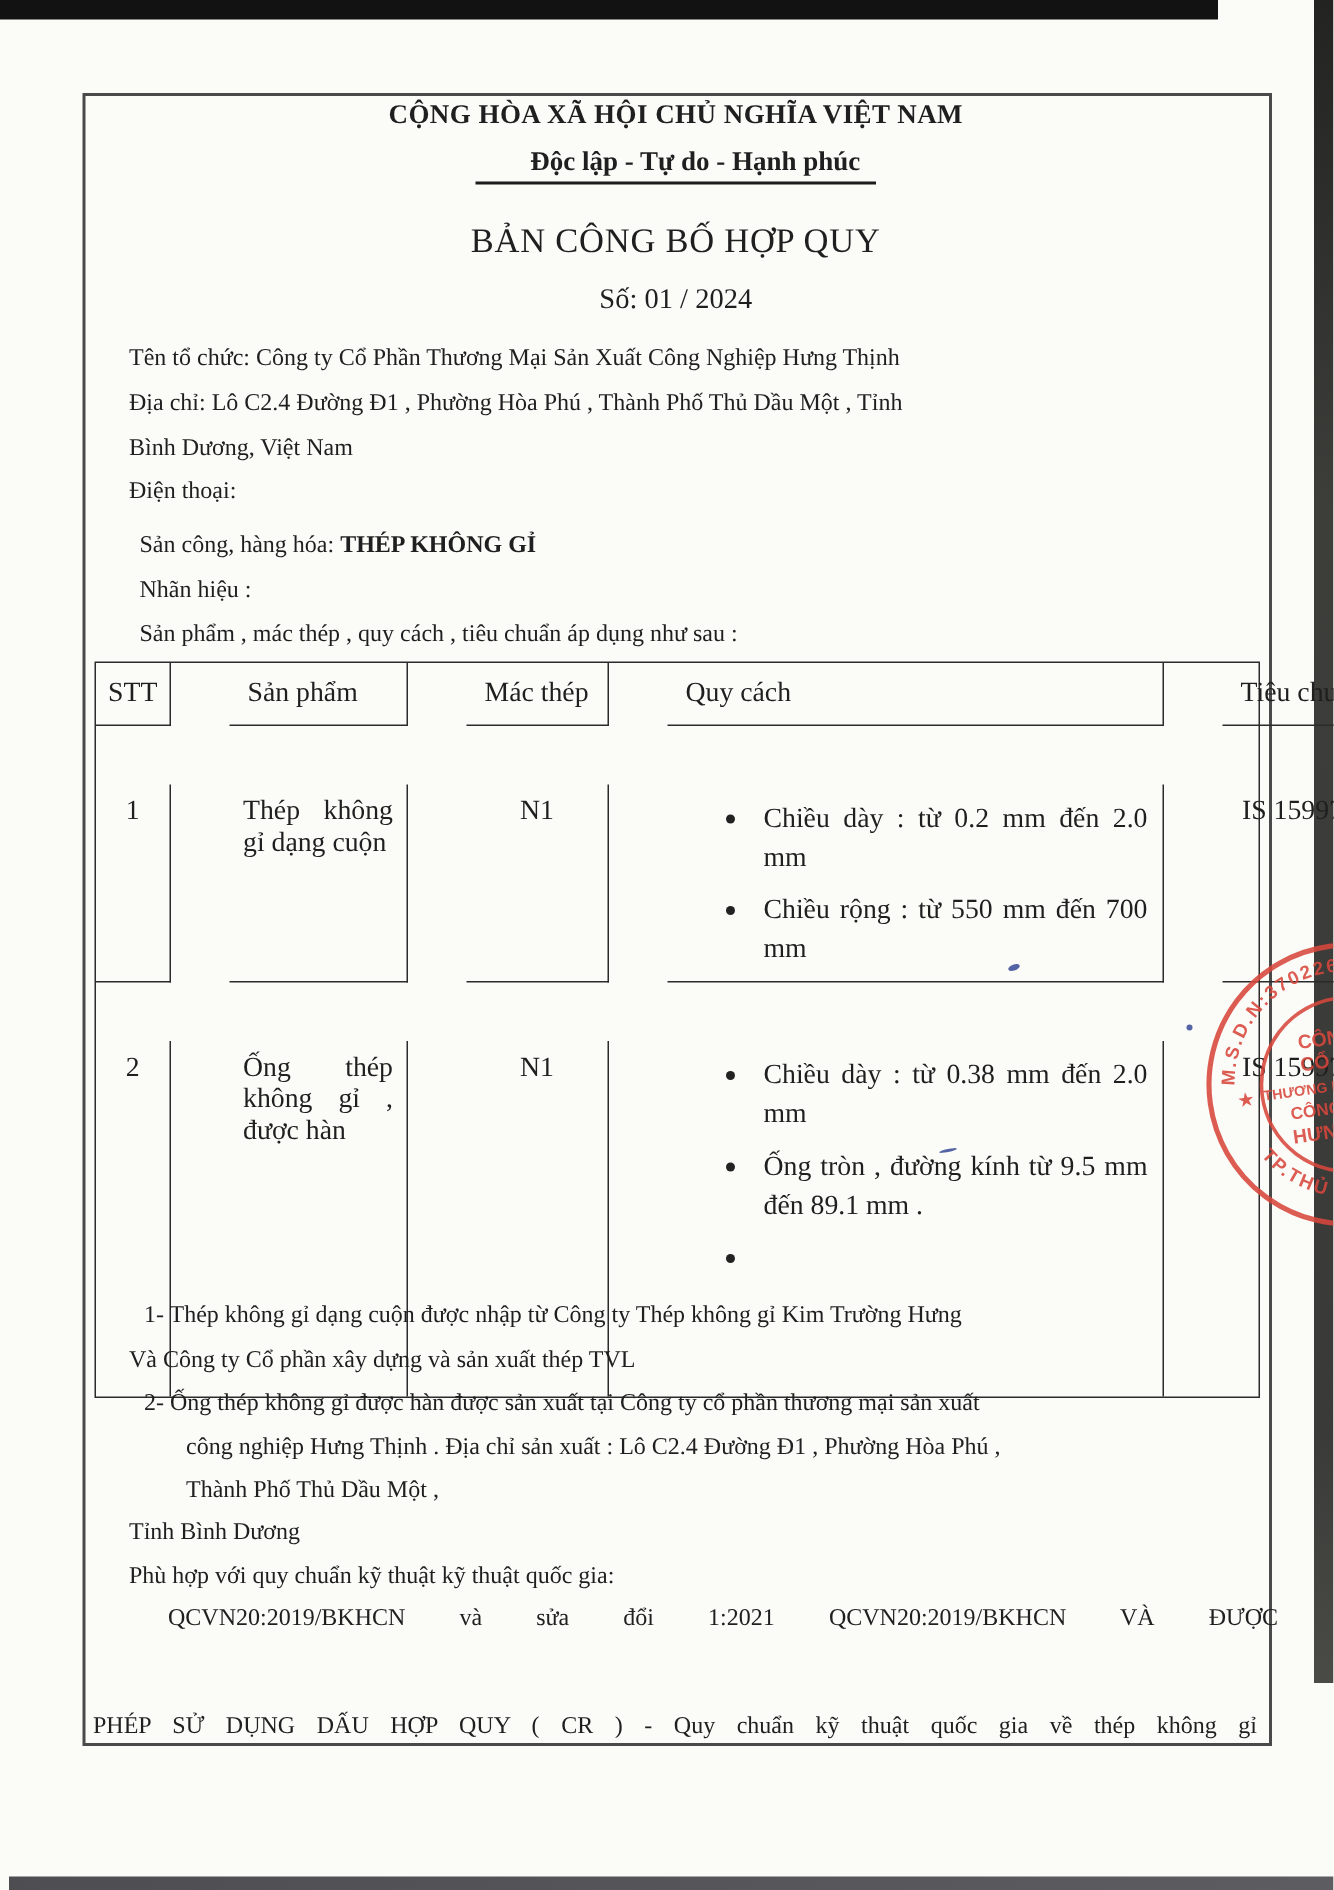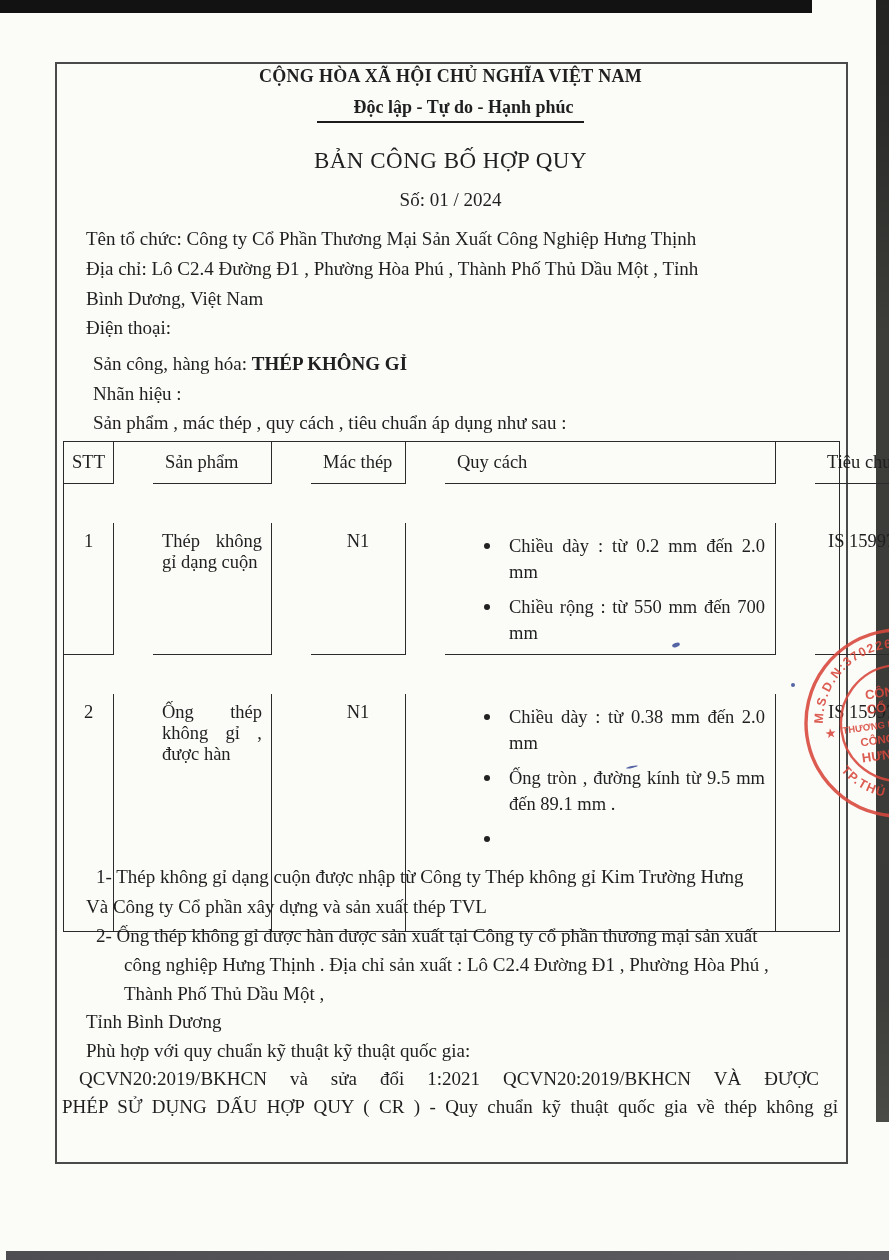--- a/index.html
+++ b/index.html
@@ -19,21 +19,21 @@
   .frame{position:absolute;left:55px;top:62px;width:789px;height:1098px;
     border:2px solid #4a4a4a;background:transparent;}
   .abs{position:absolute;}
   .center{left:55px;width:791px;text-align:center;}
   .nat{top:66px;font-weight:bold;font-size:18px;letter-spacing:.3px;}
   .motto-wrap{top:97px;}
   .motto{display:inline-block;font-weight:bold;font-size:18px;
     border-bottom:2px solid #1c1c1c;padding:0 10px 3px 36px;}
   .doc-title{top:148px;font-weight:normal;font-size:23px;letter-spacing:.5px;}
   .doc-num{top:189px;font-size:19px;}
-  .line{font-size:19px;line-height:29px;white-space:nowrap;}
+  .line{font-size:16px;line-height:29px;white-space:nowrap;}
   
   .tbl{position:absolute;left:63px;top:441px;width:775px;
     display:grid;grid-template-columns:50px 119px 95px 331px 180px;
     border:1.5px solid #2b2b2b;font-size:18.5px;gap:39px;}
   .cell{border-right:1.5px solid #2b2b2b;border-bottom:1.5px solid #2b2b2b;
     padding:8px 10px;box-sizing:border-box;}
   .cell:nth-child(5n){border-right:none;}
   .hdr{height:42px;display:flex;align-items:center;padding:0 12px;}
   .hdr-stt{justify-content:center;padding:0;}
   .row1{min-height:95px;}
@@ -108,22 +108,22 @@
   <div class="cell row2 c-std">IS 15997: 2012</div>
 </div>
 
 <div class="abs line" style="left:96px;top:862px;">1-  Thép không gỉ dạng cuộn được nhập từ Công ty Thép không gỉ Kim Trường Hưng</div>
 <div class="abs line" style="left:86px;top:892px;">Và Công ty Cổ phần xây dựng và sản xuất thép TVL</div>
 <div class="abs line" style="left:96px;top:921px;">2-  Ống thép không gỉ được hàn được sản xuất tại Công ty cổ phần thương mại sản xuất</div>
 <div class="abs line" style="left:124px;top:950px;">công nghiệp Hưng Thịnh . Địa chỉ sản xuất : Lô C2.4 Đường Đ1 , Phường Hòa Phú ,</div>
 <div class="abs line" style="left:124px;top:979px;">Thành Phố Thủ Dầu Một ,</div>
 <div class="abs line" style="left:86px;top:1007px;">Tỉnh Bình Dương</div>
 <div class="abs line" style="left:86px;top:1036px;">Phù hợp với quy chuẩn kỹ thuật kỹ thuật quốc gia:</div>
-<div class="abs line just" style="left:79px;top:1064px;width:740px;">QCVN20:2019/BKHCN và sửa đổi 1:2021 QCVN20:2019/BKHCN VÀ ĐƯỢC</div>
-<div class="abs line just" style="left:62px;top:1092px;width:776px;">PHÉP SỬ DỤNG DẤU HỢP QUY ( CR ) -  Quy chuẩn kỹ thuật quốc gia về thép không gỉ</div>
+<div class="abs line just" style="left:112px;top:1064px;width:740px;">QCVN20:2019/BKHCN và sửa đổi 1:2021 QCVN20:2019/BKHCN VÀ ĐƯỢC</div>
+<div class="abs line just" style="left:62px;top:1136px;width:776px;">PHÉP SỬ DỤNG DẤU HỢP QUY ( CR ) -  Quy chuẩn kỹ thuật quốc gia về thép không gỉ</div>
 
 <div class="speck" style="left:672px;top:643px;width:8px;height:4px;transform:rotate(-20deg);"></div>
 <div class="speck" style="left:791px;top:683px;width:4px;height:4px;"></div>
 <div class="speck" style="left:626px;top:766px;width:12px;height:2px;transform:rotate(-12deg);"></div>
 
 <svg class="stamp" viewBox="0 0 101 230">
   <g transform="translate(-788,-612)">
     <g transform="rotate(-8 899 723)" fill="#d8473c" stroke="none">
       <circle cx="899" cy="723" r="93" fill="none" stroke="#d8473c" stroke-width="3.4"></circle>
       <circle cx="899" cy="723" r="58" fill="none" stroke="#d8473c" stroke-width="2.4"></circle>

